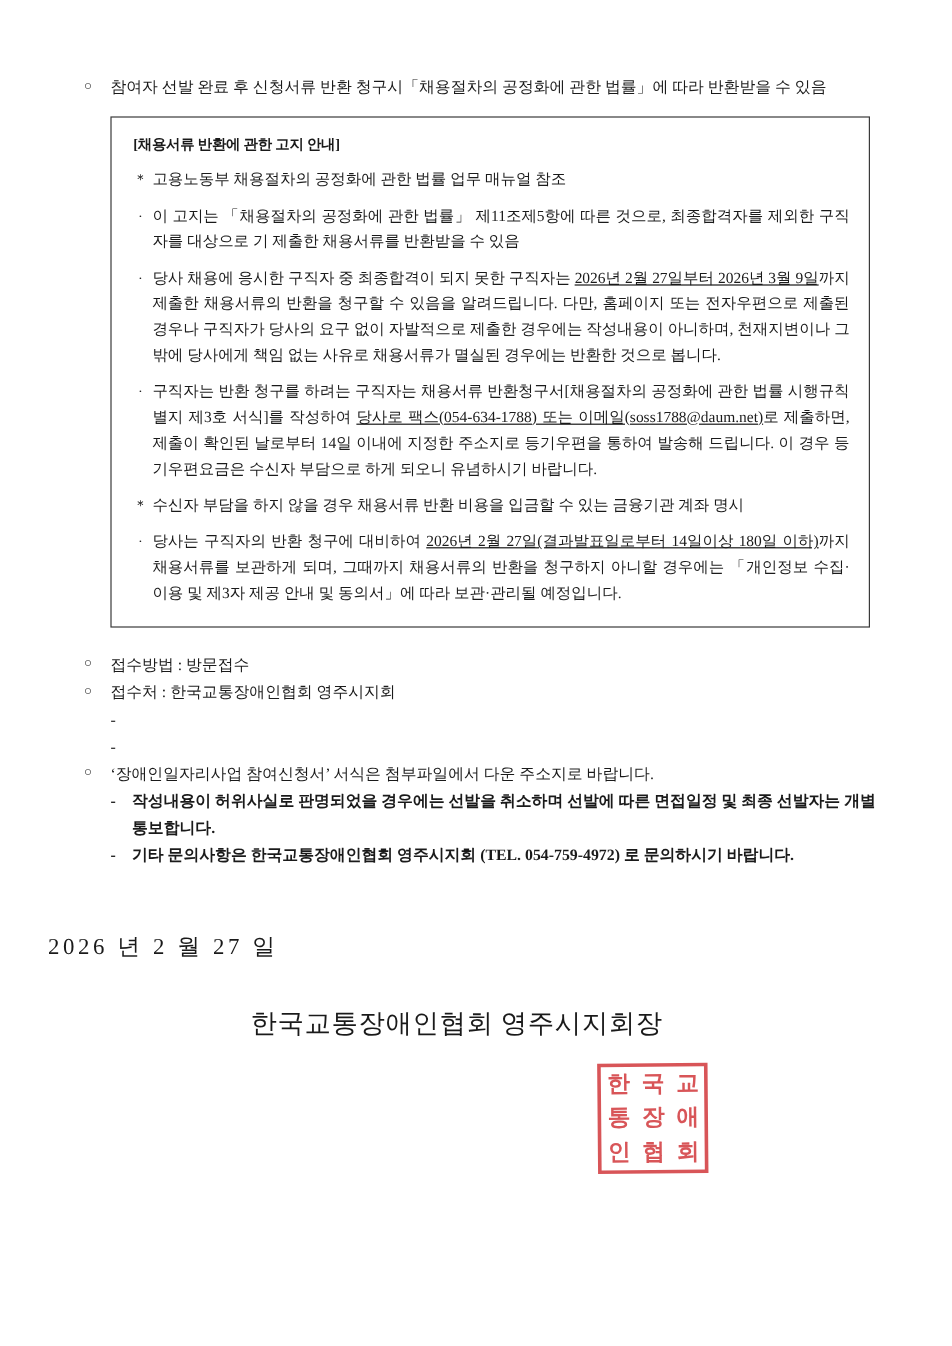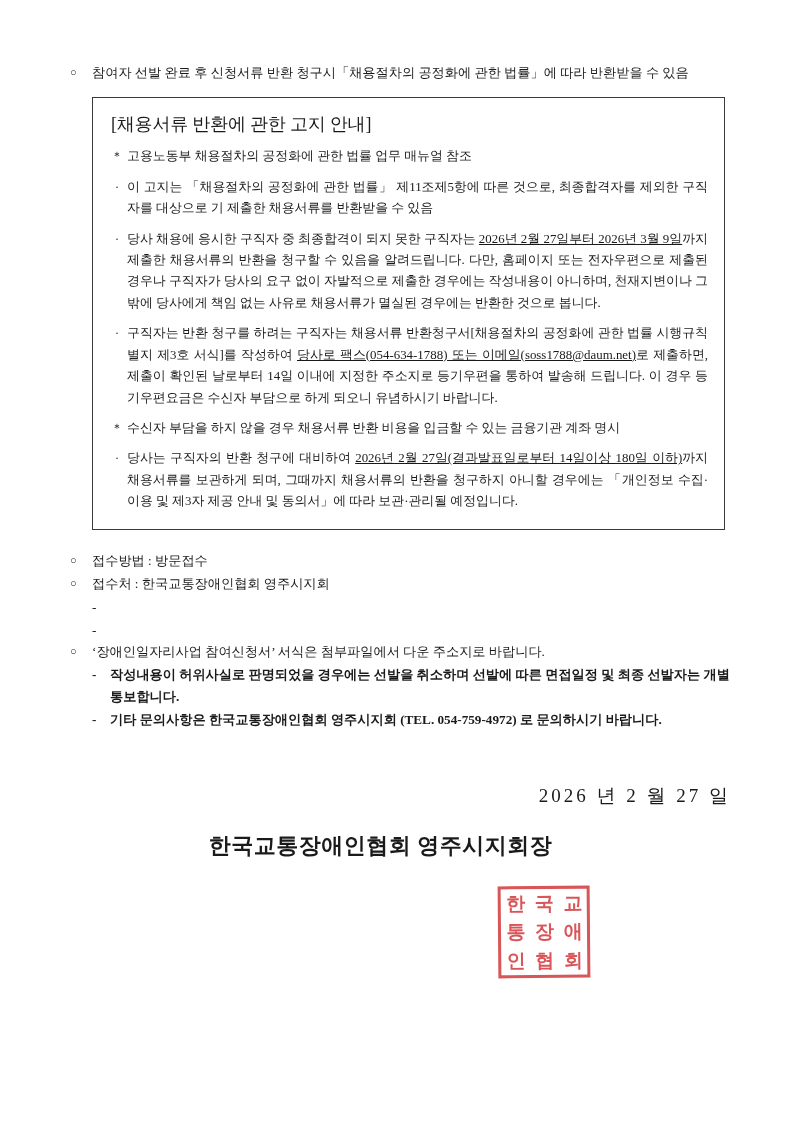--- a/index.html
+++ b/index.html
@@ -54,22 +54,22 @@
   .lead .bullet-mark { padding-top: 2px; }
 
   
   .notice-box {
     border: 1px solid #3a3a3a;
     margin: 0 6px 0 22px;
     padding: 12px 16px 14px 14px;
     box-sizing: border-box;
   }
   .notice-title {
-    font-size: 18px;
-    font-weight: normal;
+    font-size: 12px;
+    font-weight: bold;
     margin: 2px 0 10px 4px;
     letter-spacing: -0.2px;
   }
   .notice-item {
     display: flex;
     align-items: flex-start;
     font-size: 12.9px;
     line-height: 1.66;
     margin-bottom: 9px;
   }
@@ -102,32 +102,32 @@
     width: 18px;
     flex: 0 0 18px;
     text-align: left;
   }
   .bold-row {
     font-weight: bold;
   }
 
   
   .date-line {
-    text-align: right;
+    text-align: left;
     font-size: 19px;
     letter-spacing: 3px;
     margin-top: 52px;
     margin-left: -30px;
   }
   .org-line {
     text-align: center;
     font-size: 22px;
-    font-weight: bold;
+    font-weight: normal;
     letter-spacing: 0.5px;
-    margin-top: 22px;
+    margin-top: 36px;
     margin-left: -40px;
     position: relative;
   }
 
   
   .seal {
     position: absolute;
     left: 498px;
     top: 886px;
     width: 92px;

